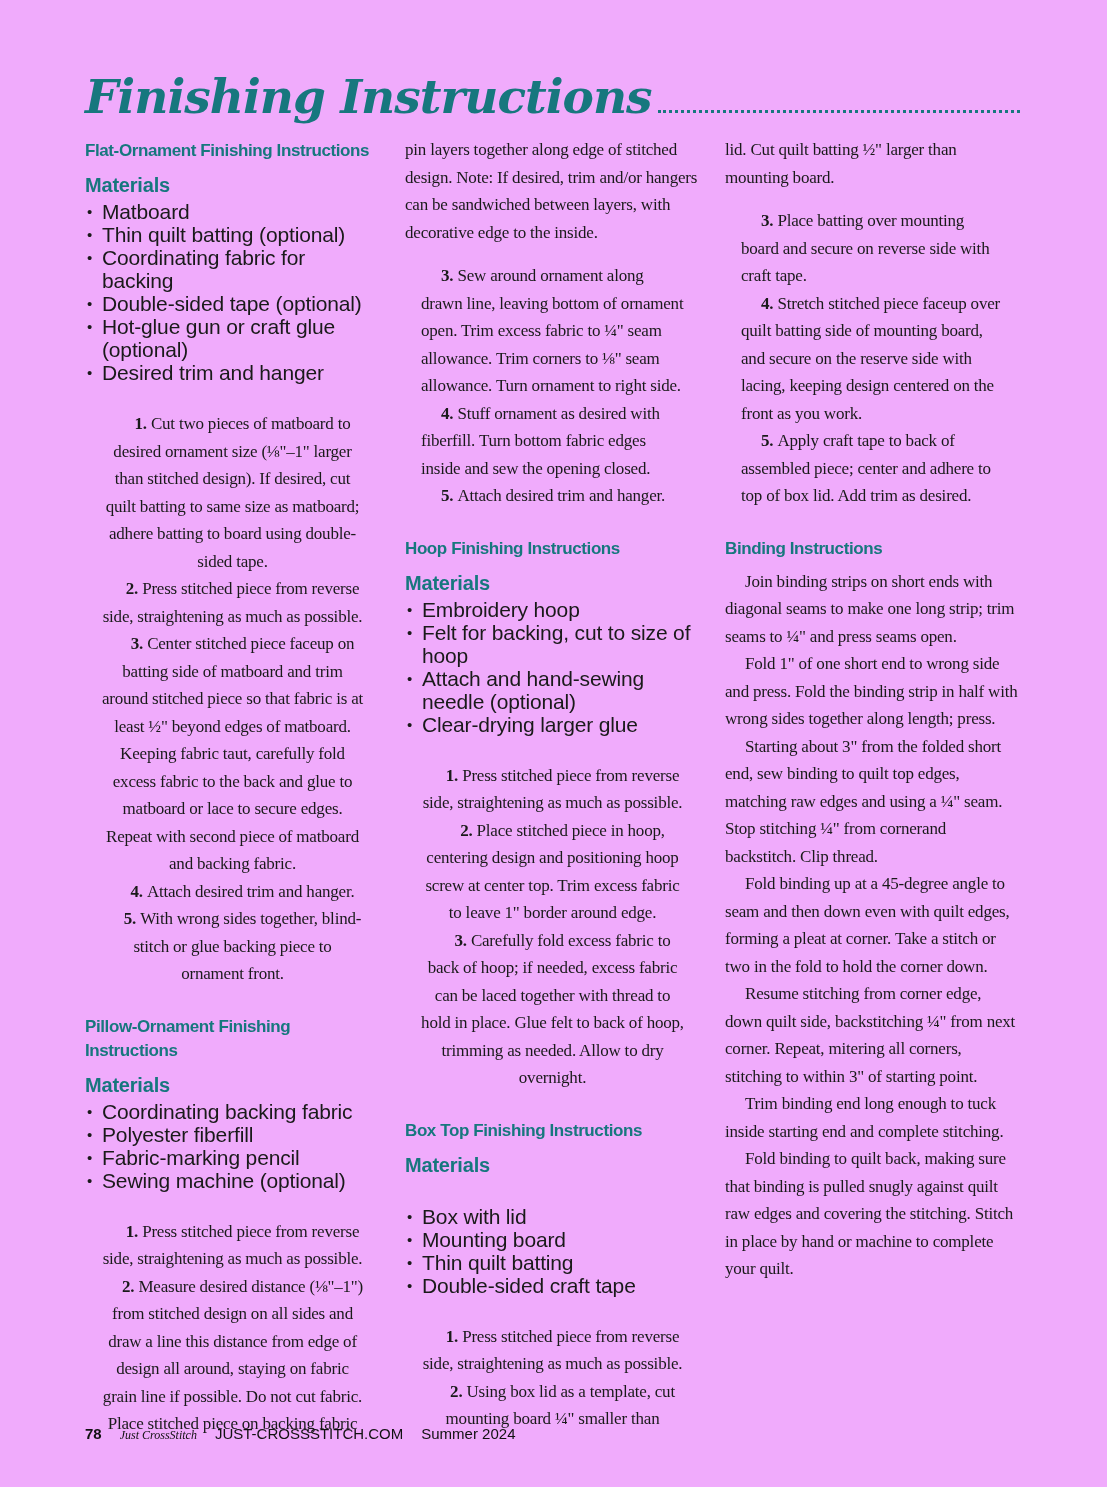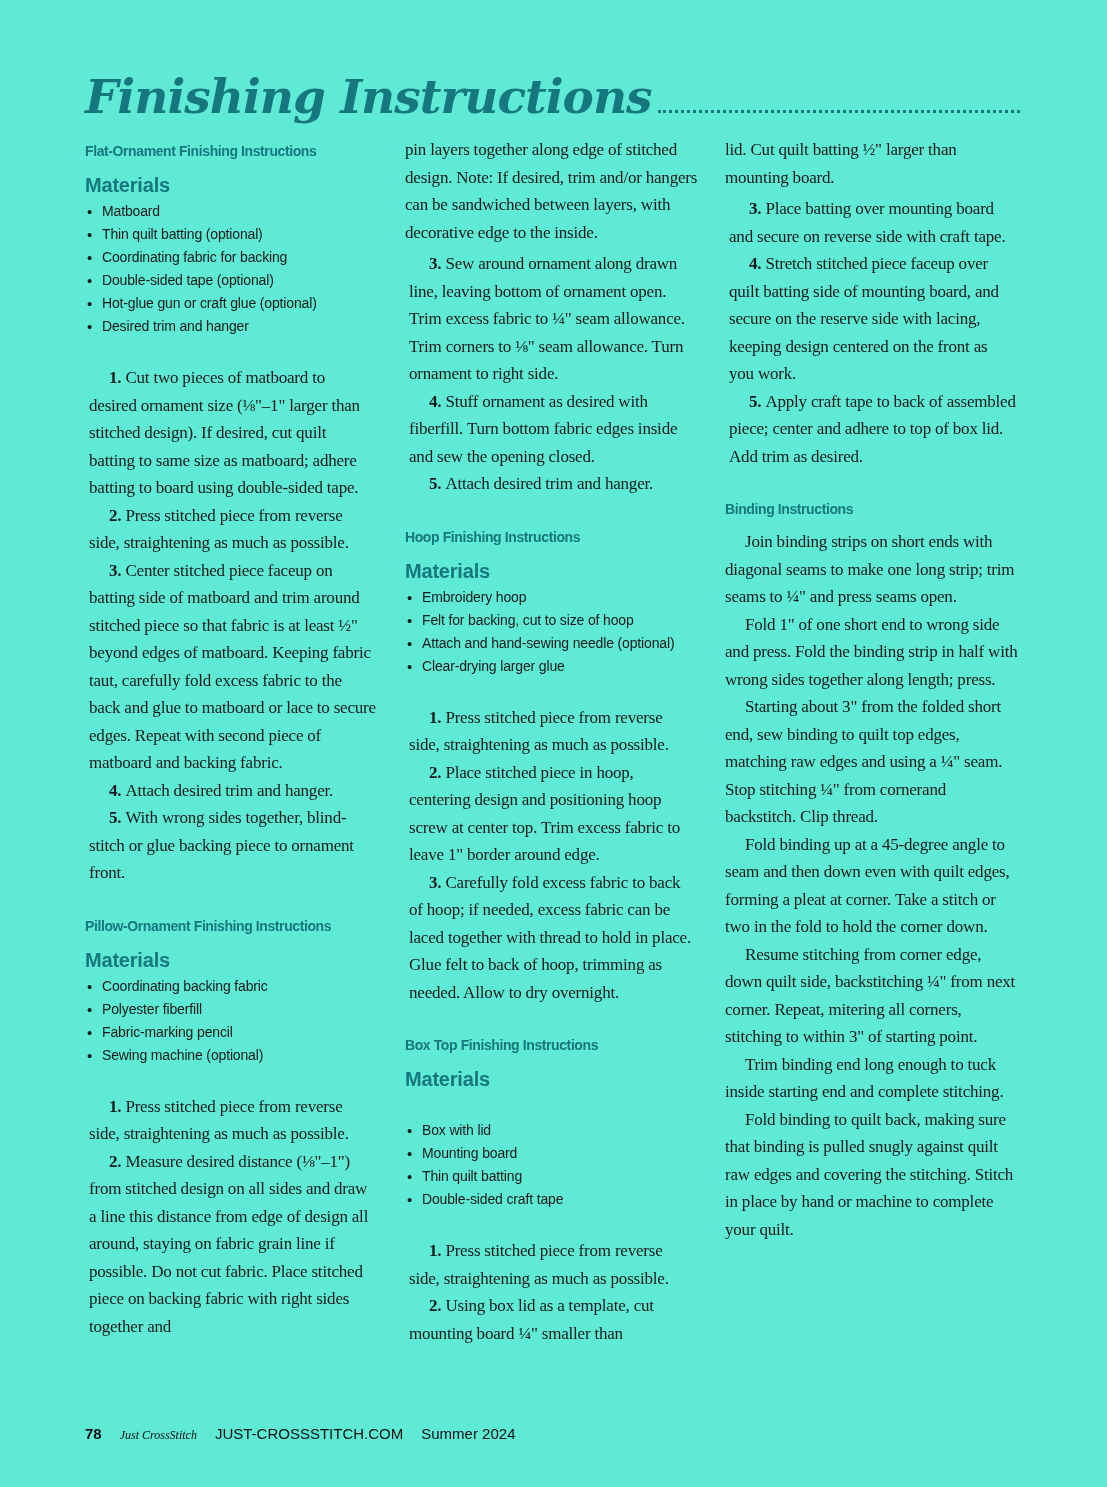--- a/index.html
+++ b/index.html
@@ -1,53 +1,53 @@
 <!DOCTYPE html>
 <html><head>
 <meta charset="utf-8">
 <style>
   :root{ --teal:#17777E; --ink:#1A1A1A; }
   *{box-sizing:border-box;}
   html,body{margin:0;padding:0;background:#ffffff;}
   .page{
-    width:1107px;height:1487px;background:#5eead4;position:relative;
+    width:1107px;height:1487px;background:#f0abfc;position:relative;
     font-family:"Liberation Serif","DejaVu Serif",serif;color:var(--ink);
     padding:44px 87px 0 85px;overflow:hidden;
   }
   
   .hdr{display:flex;align-items:flex-end;height:76px;}
   .script-title{
     font-family:"DejaVu Serif","Liberation Serif",serif;
     font-style:italic;font-weight:bold;color:var(--teal);
     font-size:47px;line-height:1;margin:0;white-space:nowrap;letter-spacing:-1px;
   }
   .dotted-rule{flex:1;border-bottom:3px dotted var(--teal);margin:0 0 7px 6px;}
   
   .cols{display:flex;gap:25px;margin-top:16px;height:1302px;overflow:hidden;}
   .col{width:295px;flex:none;}
   h2{
     font-family:"Liberation Sans","DejaVu Sans",sans-serif;font-weight:bold;
-    color:var(--teal);font-size:14px;line-height:24px;letter-spacing:-0.4px;
+    color:var(--teal);font-size:17px;line-height:24px;letter-spacing:-0.4px;
     margin:27px 0 7px;
   }
   .col > h2:first-child{margin-top:3px;}
   h3{
     font-family:"Liberation Sans","DejaVu Sans",sans-serif;font-weight:bold;
     color:var(--teal);font-size:20px;line-height:20px;margin:12px 0 5px;letter-spacing:-0.2px;
   }
   ul.mats{
     list-style:none;margin:0;padding:0;
     font-family:"Liberation Sans","DejaVu Sans",sans-serif;
-    font-size:14px;line-height:23px;letter-spacing:-0.15px;
+    font-size:21px;line-height:23px;letter-spacing:-0.15px;
   }
   ul.mats.gap{margin-top:30px;}
   ul.mats li{padding-left:17px;position:relative;}
   ul.mats li::before{content:"\2022";position:absolute;left:2px;top:0;font-size:15px;}
-  .steps{margin:4px;}
-  ul.mats + .steps{margin-top:26px;}
+  .steps{margin:16px;}
+  ul.mats + .steps{margin-top:26px;text-align:center;}
   p.step,p.body{font-size:17px;line-height:27.5px;margin:0;letter-spacing:-0.2px;}
   p.step{text-indent:20px;}
   p.body{text-indent:20px;}
   p.noindent{text-indent:0;}
   .num{font-weight:bold;}
   
   .ftr{
     position:absolute;left:85px;bottom:44px;
     font-family:"Liberation Sans","DejaVu Sans",sans-serif;font-size:15px;
     display:flex;align-items:baseline;gap:18px;color:#111;

